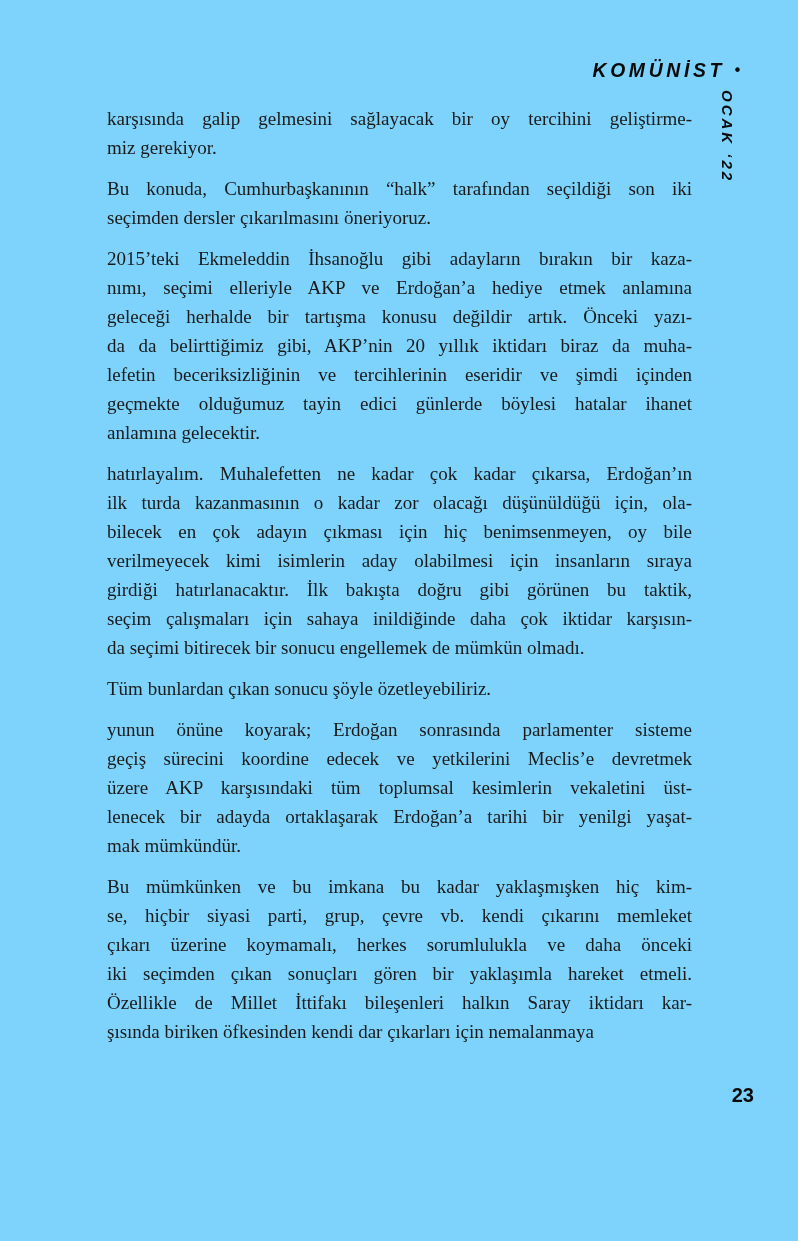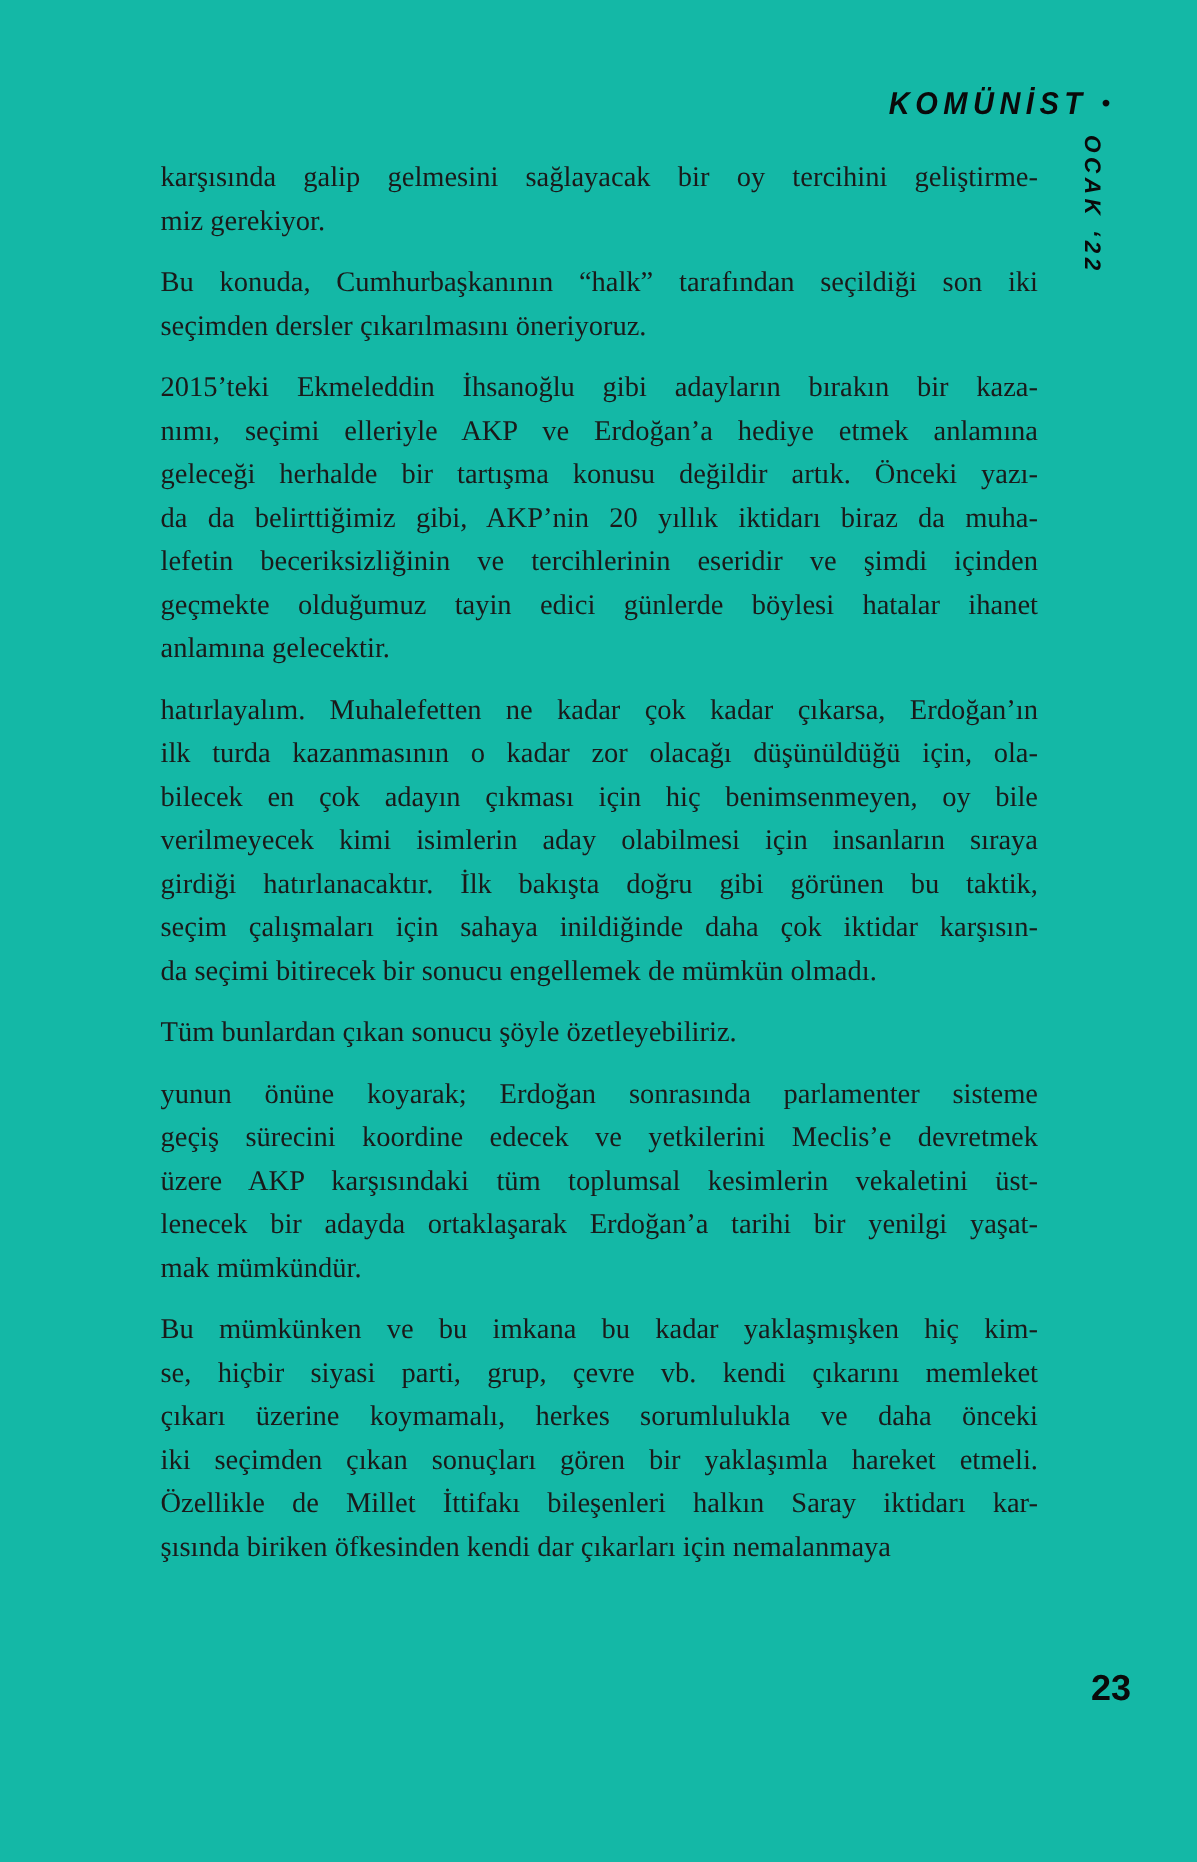--- a/index.html
+++ b/index.html
@@ -4,21 +4,21 @@
 <style>
   html, body {
     margin: 0;
     padding: 0;
     background: #e8e8e8;
   }
   .page {
     position: relative;
     width: 798px;
     height: 1241px;
-    background: #14b8a6;
+    background: #7dd3fc;
     overflow: hidden;
     font-family: "Liberation Serif", serif;
     color: #141414;
   }
   
   .masthead {
     position: absolute;
     top: 58px;
     right: 58px;
     display: flex;
@@ -69,25 +69,25 @@
     text-align: justify;
     text-align-last: justify;
     white-space: nowrap;
   }
   .line.last {
     text-align-last: left;
   }
   
   .pagenum {
     position: absolute;
-    top: 1112px;
+    top: 1084px;
     right: 44px;
     font-family: "Liberation Sans", sans-serif;
     font-weight: bold;
-    font-size: 24px;
+    font-size: 20px;
     color: #0a0a0a;
   }
 </style>
 </head>
 <body>
 
 <div class="page">
 
   <header class="masthead">
     <span class="journal">KOMÜNİST</span>

